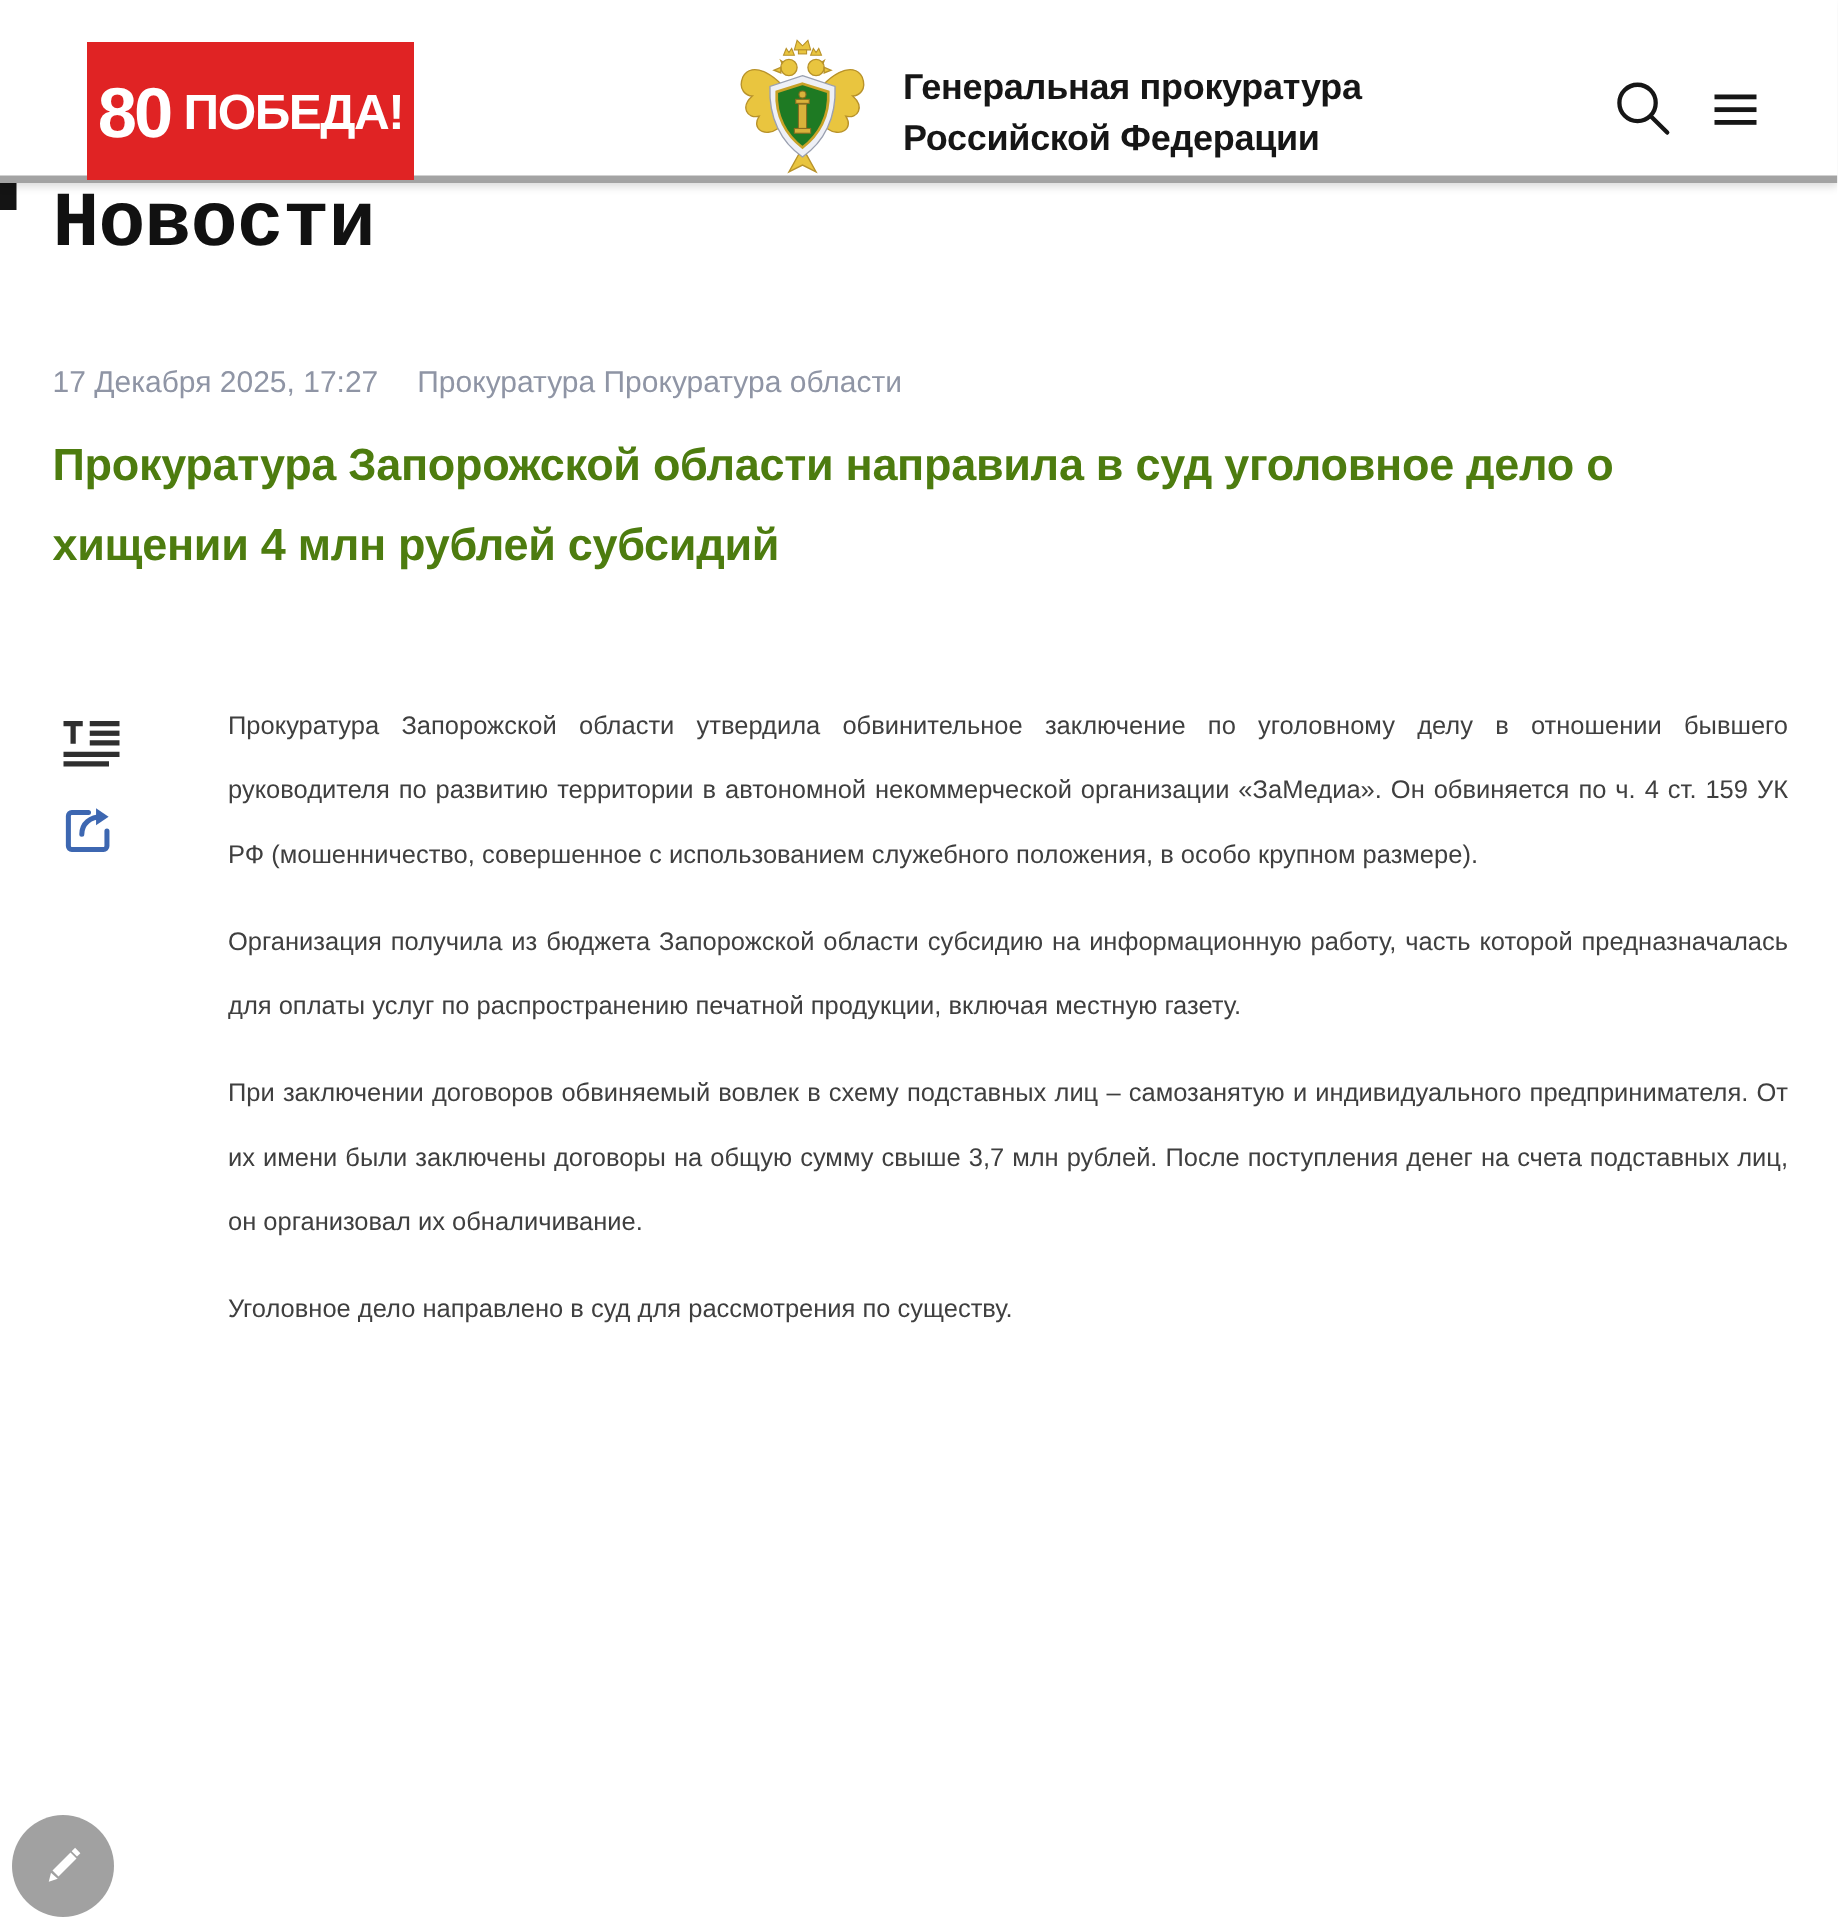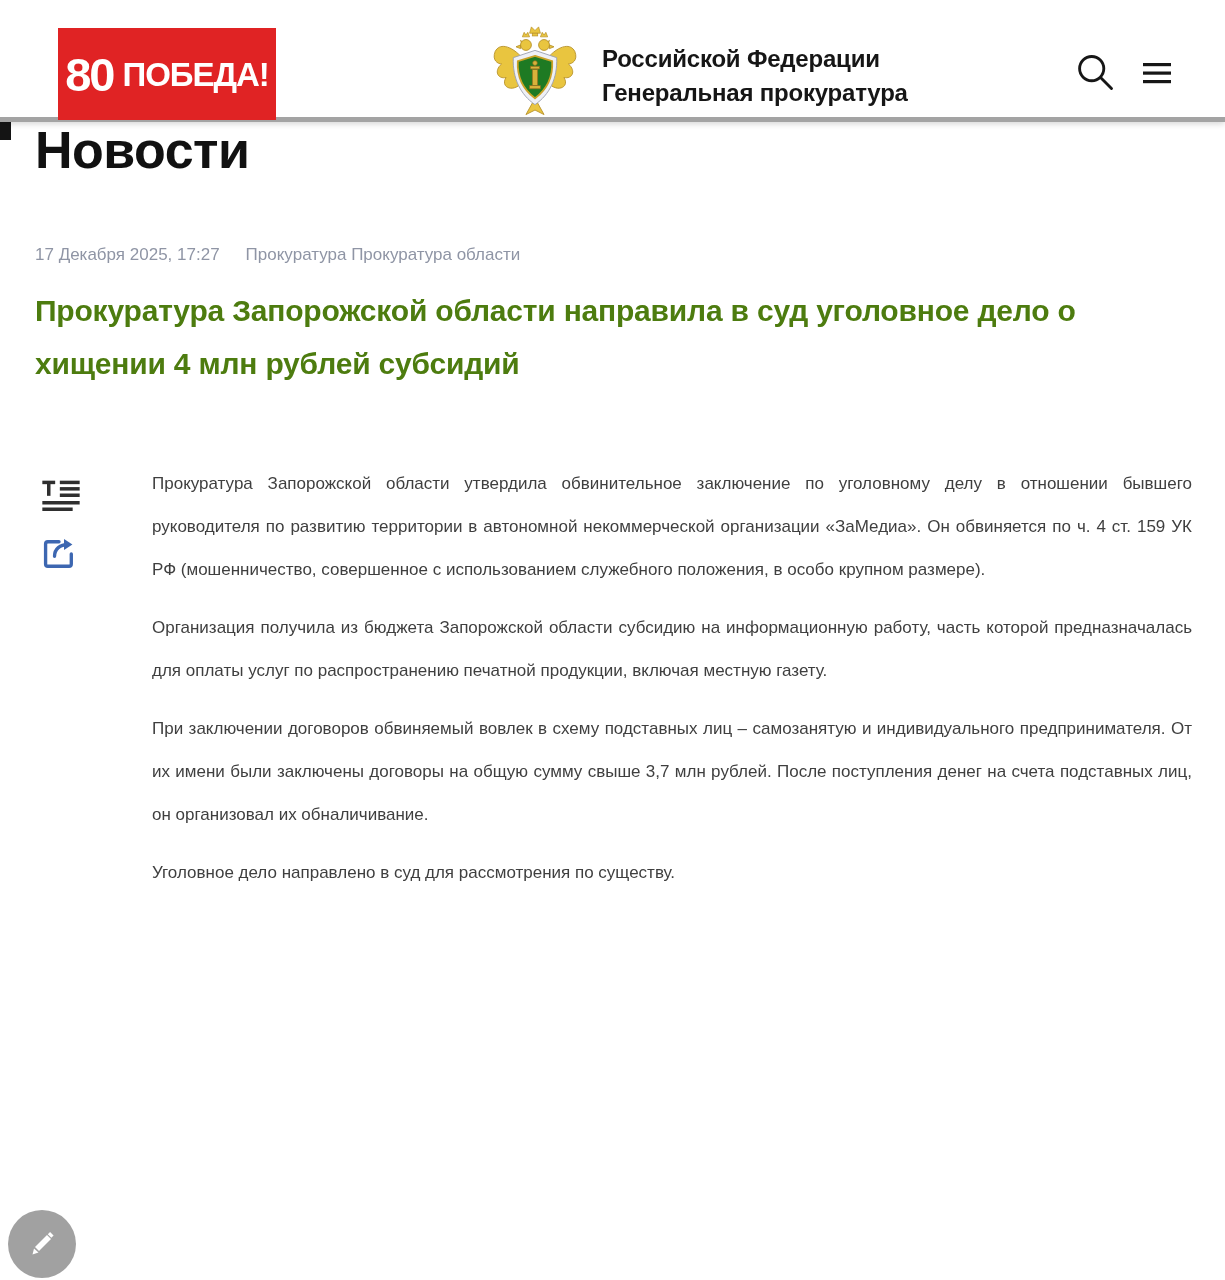--- a/index.html
+++ b/index.html
@@ -91,27 +91,28 @@
   
   .section-title {
     position: absolute;
     left: 35px; top: 118px;
     font-size: 52px;
     font-weight: 700;
     color: #111111;
     line-height: 64px;
     letter-spacing: -0.5px;
     z-index: 2;
+    font-family: Liberation Mono, monospace;
   }
   .article-meta {
     position: absolute;
     left: 35px; top: 241px;
     display: flex;
     gap: 26px;
-    font-size: 17px;
+    font-size: 20px;
     color: #8f95a5;
     line-height: 28px;
   }
   .article-meta a {
     color: #8f95a5;
     text-decoration: none;
     cursor: pointer;
   }
   .article-headline {
     position: absolute;
@@ -205,22 +206,22 @@
         <g fill="#d9b23a" stroke="#8a6d1f" stroke-width="0.8">
           <rect x="47" y="48" width="6" height="18"></rect>
           <rect x="44" y="66" width="12" height="3.5"></rect>
           <rect x="45" y="44.5" width="10" height="3"></rect>
           <circle cx="50" cy="41" r="2.6"></circle>
         </g>
       </svg>
     </div>
 
     <div class="org-title">
+      <div>Генеральная прокуратура</div>
       <div>Российской Федерации</div>
-      <div>Генеральная прокуратура</div>
     </div>
 
     <button class="icon-btn search-btn">
       <svg viewBox="0 0 40 40" width="44" height="44" fill="none" stroke="#161616" stroke-width="2.6" stroke-linecap="round">
         <circle cx="17" cy="16" r="11"></circle>
         <line x1="25.5" y1="24.5" x2="35" y2="34"></line>
       </svg>
     </button>
 
     <button class="icon-btn menu-btn">

